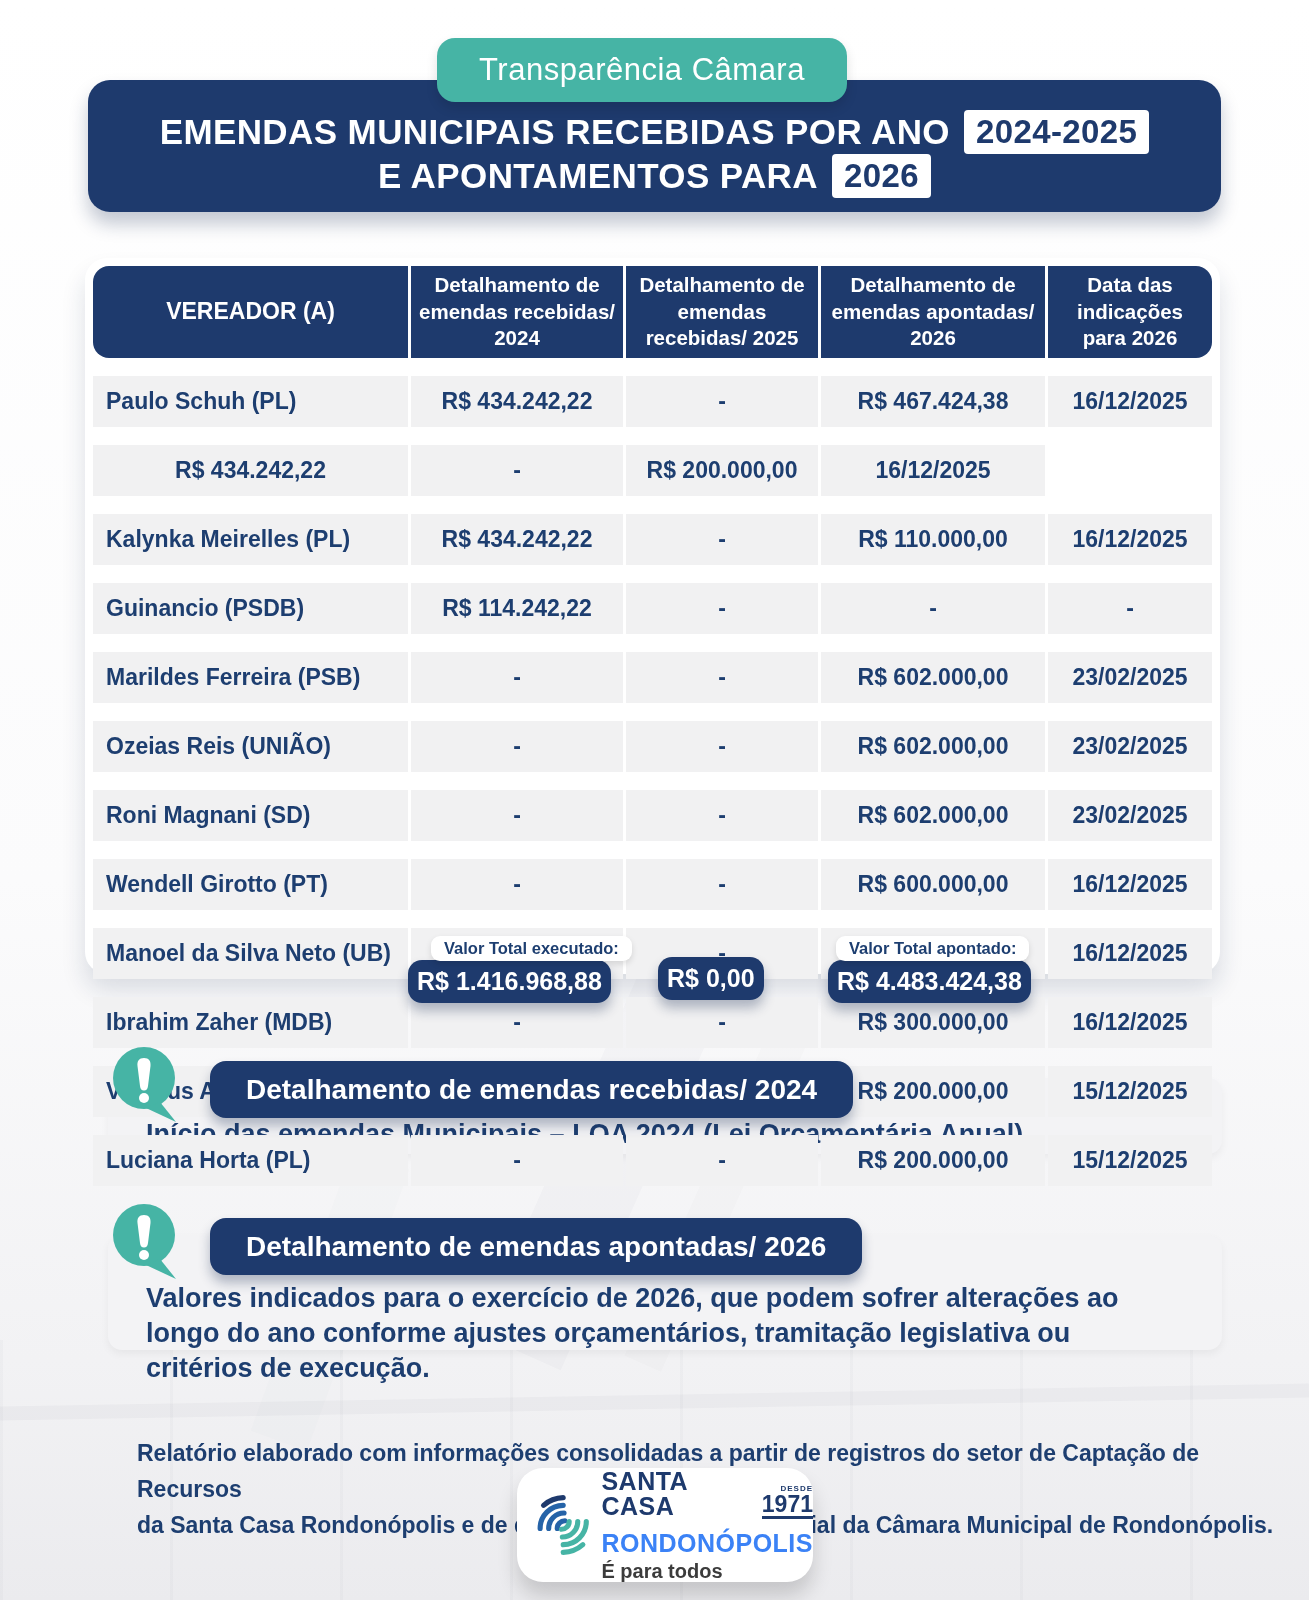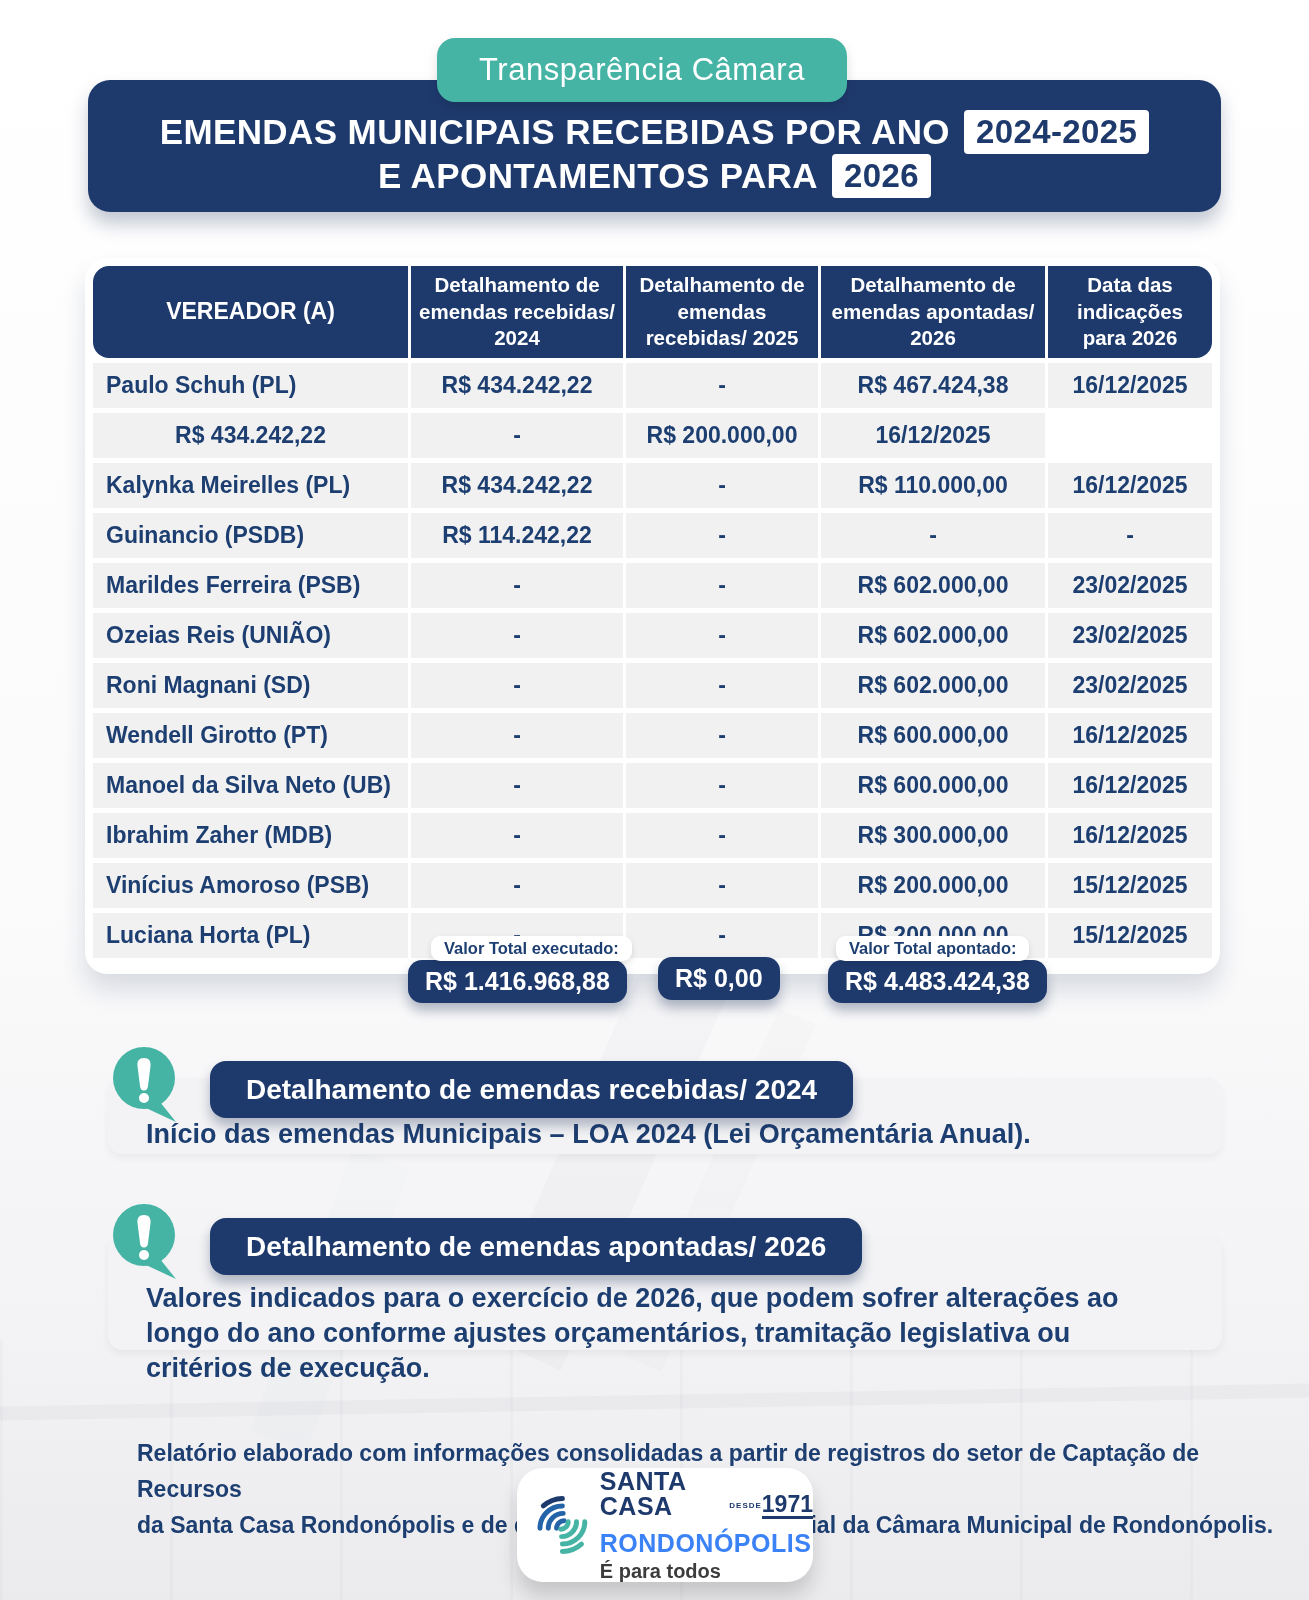--- a/index.html
+++ b/index.html
@@ -35,31 +35,31 @@
 
   
   .card { position:absolute; left:85px; top:258px; width:1135px; height:716px; z-index:2;
     background:#ffffff; border-radius:22px; box-shadow:0 16px 24px rgba(20,40,80,0.14); padding:8px; }
   .grid { display:grid; grid-template-columns:315px 212px 192px 224px 164px; column-gap:3px; }
   .thead { height:92px; }
   .th { background:#1e3a6d; color:#fff; display:flex; align-items:center; justify-content:center;
     text-align:center; font-size:20.5px; font-weight:700; line-height:1.3; padding:0 6px; }
   .th:first-child { border-radius:16px 0 0 16px; font-size:23px; }
   .th:last-child { border-radius:0 16px 16px 0; }
-  .tr { margin-top:5px; height:45px; }
+  .tr { margin-top:18px; height:51px; }
   .td { background:#f1f1f2; display:flex; align-items:center; justify-content:center;
     color:#1d3e70; font-size:23px; font-weight:700; }
   .td.name { justify-content:flex-start; padding-left:13px; }
 
   
   .tot-label { position:absolute; z-index:4; background:#ffffff; color:#1d3e70;
     font-size:16.5px; font-weight:700; padding:3px 13px; border-radius:9px;
     box-shadow:0 3px 6px rgba(0,0,0,0.12); white-space:nowrap; }
   .tot-pill { position:absolute; z-index:3; background:#1e3a6d; color:#fff;
-    font-size:25px; font-weight:800; padding:7px 17px; border-radius:14px;
+    font-size:25px; font-weight:800; padding:7px 9px; border-radius:14px;
     box-shadow:0 8px 12px rgba(20,40,80,0.3); white-space:nowrap; }
   .lbl-exec { left:431px; top:936px; }
   .pill-exec { left:408px; top:960px; }
   .pill-mid  { left:658px; top:957px; }
   .lbl-apont { left:836px; top:936px; }
   .pill-apont { left:828px; top:960px; }
 
   
   .panel { position:absolute; left:108px; width:1114px; z-index:1; background:#f3f3f5;
     border-radius:14px; box-shadow:0 4px 8px rgba(0,0,0,0.05); color:#1d3e70; font-weight:700; }
@@ -76,21 +76,21 @@
 
   
   .footnote { position:absolute; left:137px; top:1390px; z-index:2; color:#1d3e70;
     font-size:23px; font-weight:700; line-height:36px;margin-top:45px; }
   .logo-card { position:absolute; left:517px; top:1468px; width:296px; height:114px; z-index:2;
     background:#ffffff; border-radius:26px; box-shadow:0 14px 20px rgba(0,0,0,0.16);
     display:flex; align-items:center; padding-left:18px; gap:10px; }
   .logo-text { display:flex; flex-direction:column; line-height:1; }
   .logo-row1 { display:flex; align-items:flex-end; gap:7px; }
   .logo-santa { color:#1e3a6d; font-size:25px; font-weight:600; letter-spacing:0.5px; }
-  .logo-since { display:flex; flex-direction:row; align-items:center; }
+  .logo-since { display:flex; flex-direction:column; align-items:flex-end; }
   .logo-desde { color:#1e3a6d; font-size:8px; font-weight:800; letter-spacing:1px; }
   .logo-1971 { color:#1e3a6d; font-size:23px; font-weight:800; border-bottom:3px solid #1e3a6d; }
   .logo-rondo { color:#3b82f6; font-size:25px; font-weight:800; letter-spacing:0.5px; margin-top:12px; }
   .logo-tag { color:#3c3c3c; font-size:20px; font-weight:600; margin-top:5px; }
 </style>
 </head>
 <body>
 
 <div class="bg-wash"></div>
 <div class="bg-streak s1"></div>

